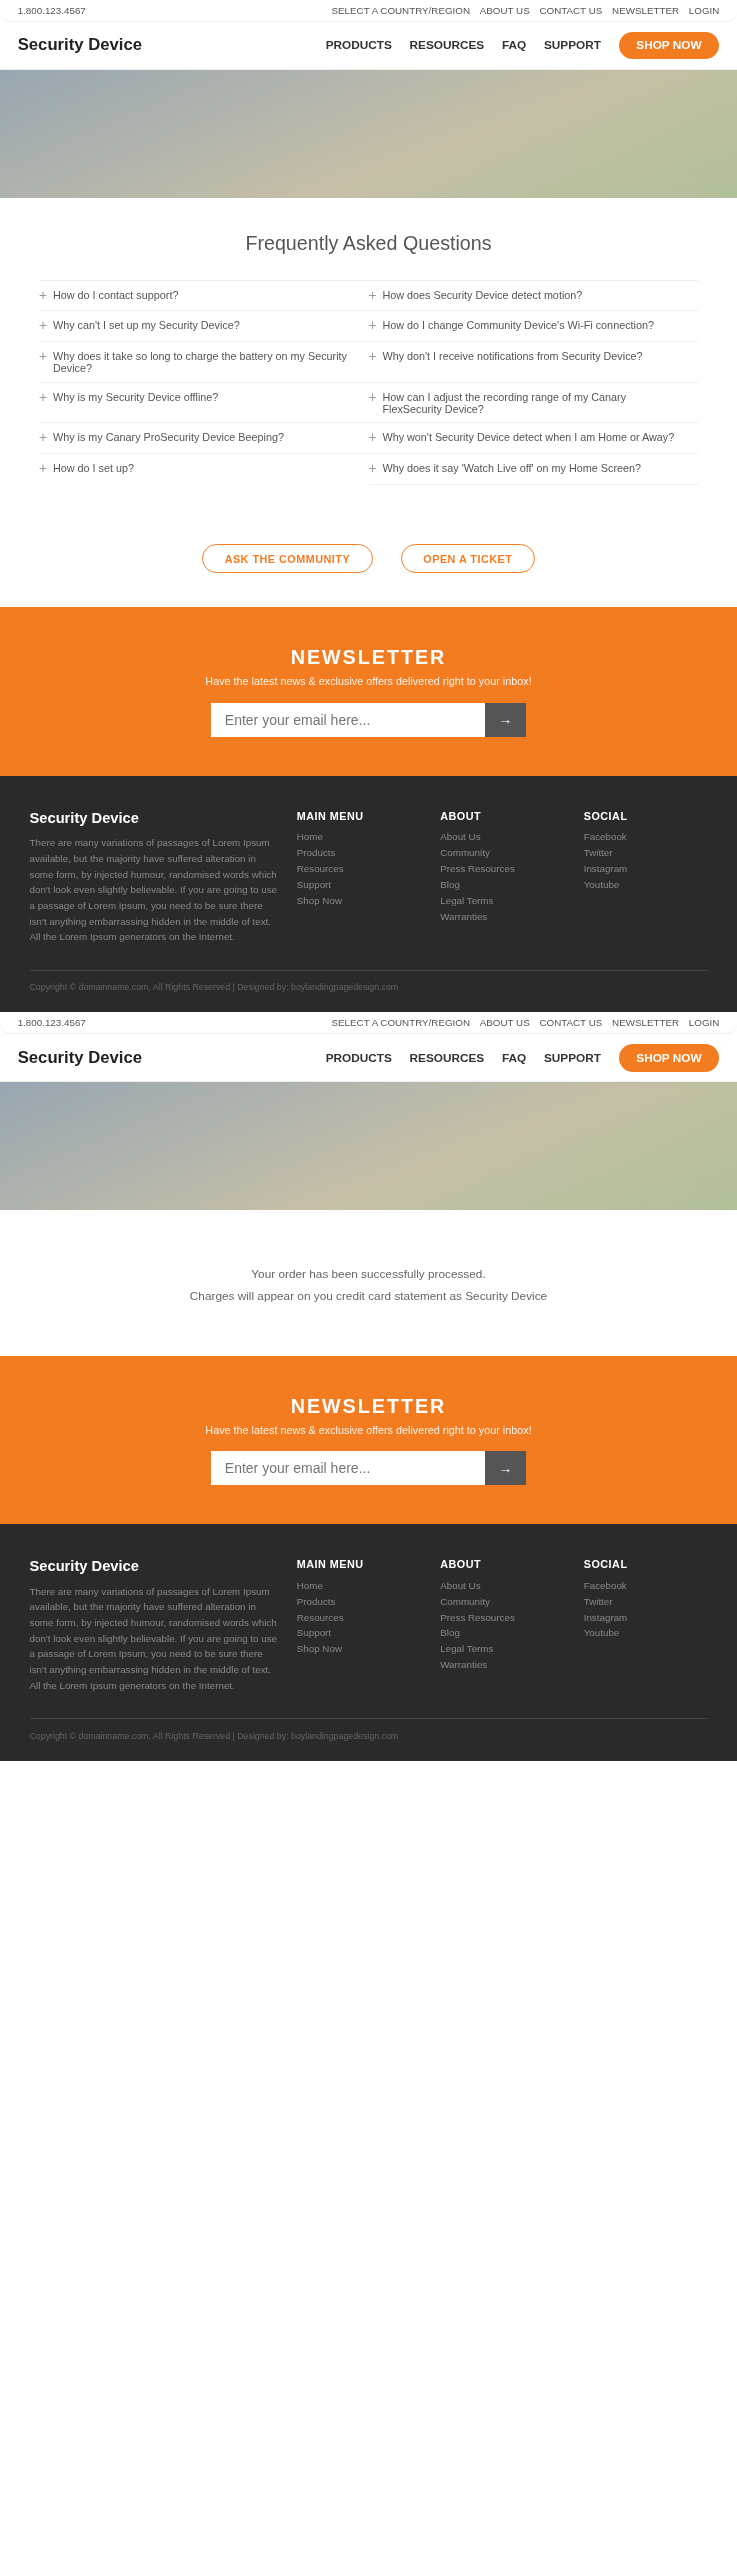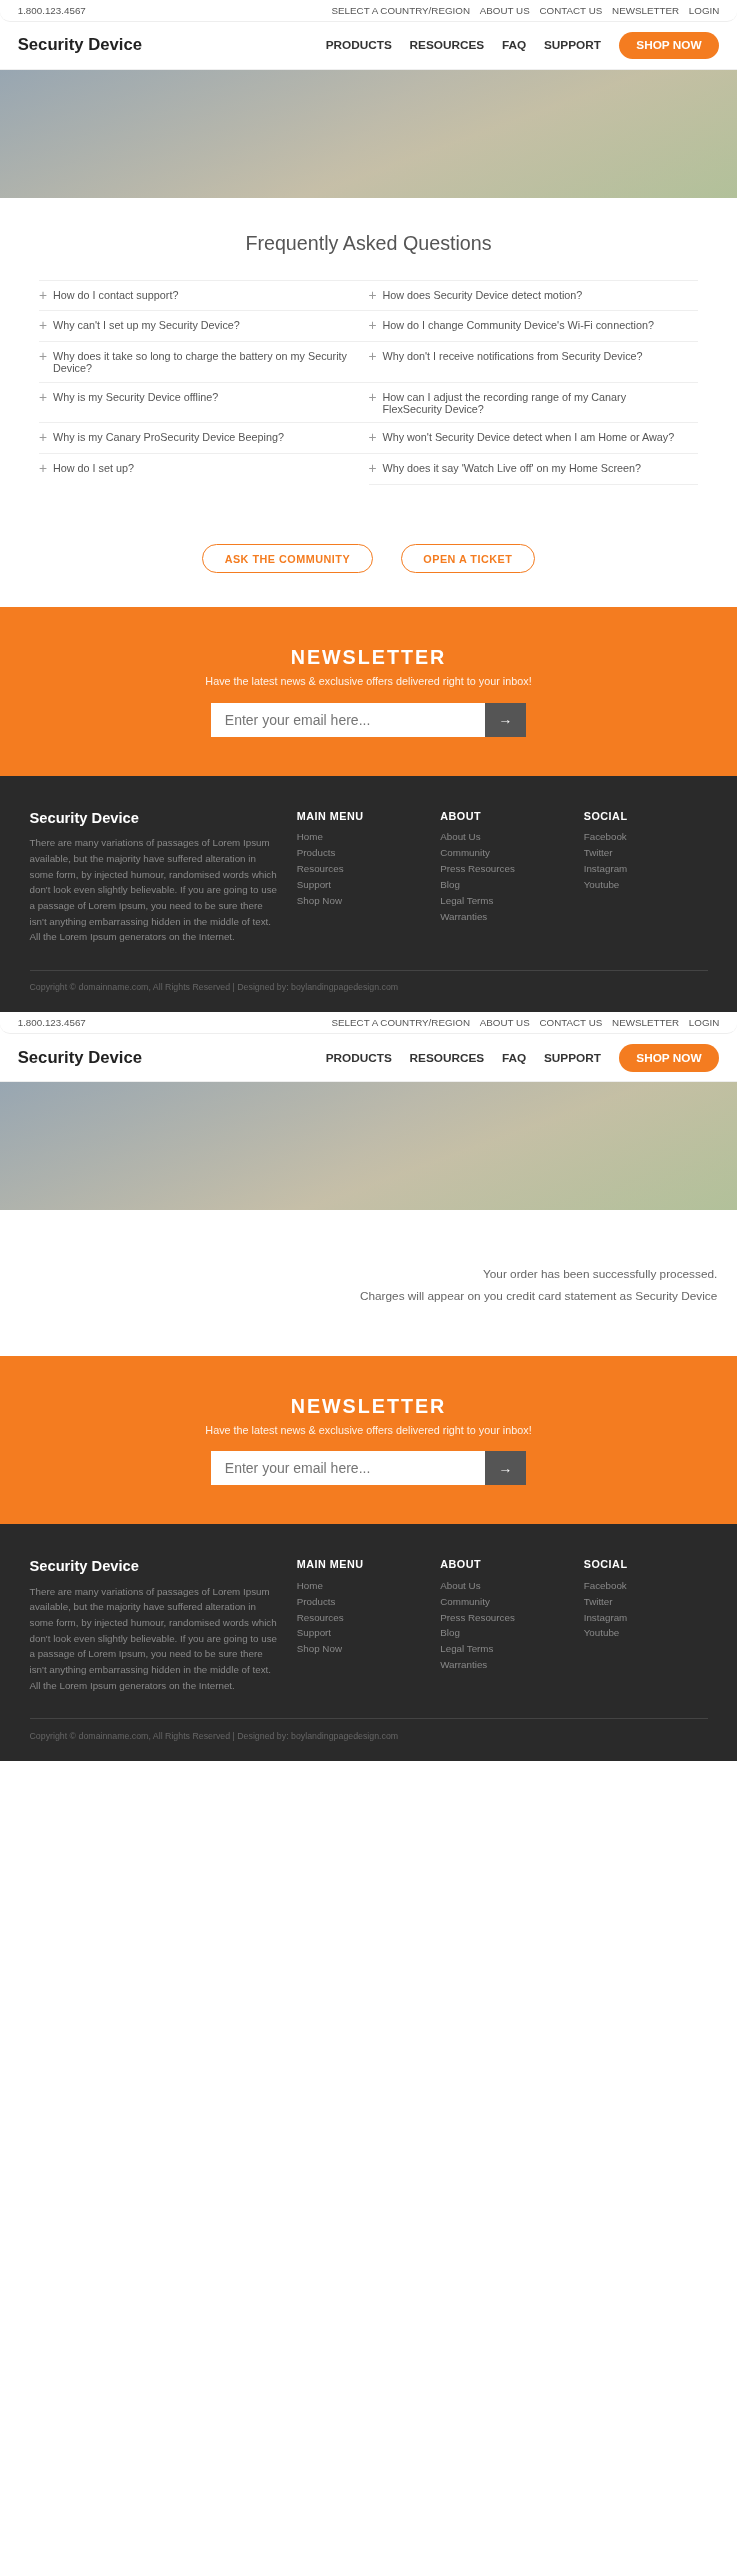--- a/index.html
+++ b/index.html
@@ -215,21 +215,20 @@
       font-weight: 300;
       color: #f47c20;
       letter-spacing: 3.9px;
       text-transform: uppercase;
       margin-bottom: 14.7px;
     }
     .thankyou-section p {
       font-size: 11.8px;
       color: #666;
       line-height: 1.8;
-      text-align: right;
     }
     .thankyou-section a { color: #f47c20; text-decoration: none; }
   </style>
 </head>
 <body>
 
 <div class="top-bar">
   <span>1.800.123.4567</span>
   <div class="top-bar-right">
     <a>SELECT A COUNTRY/REGION</a>

